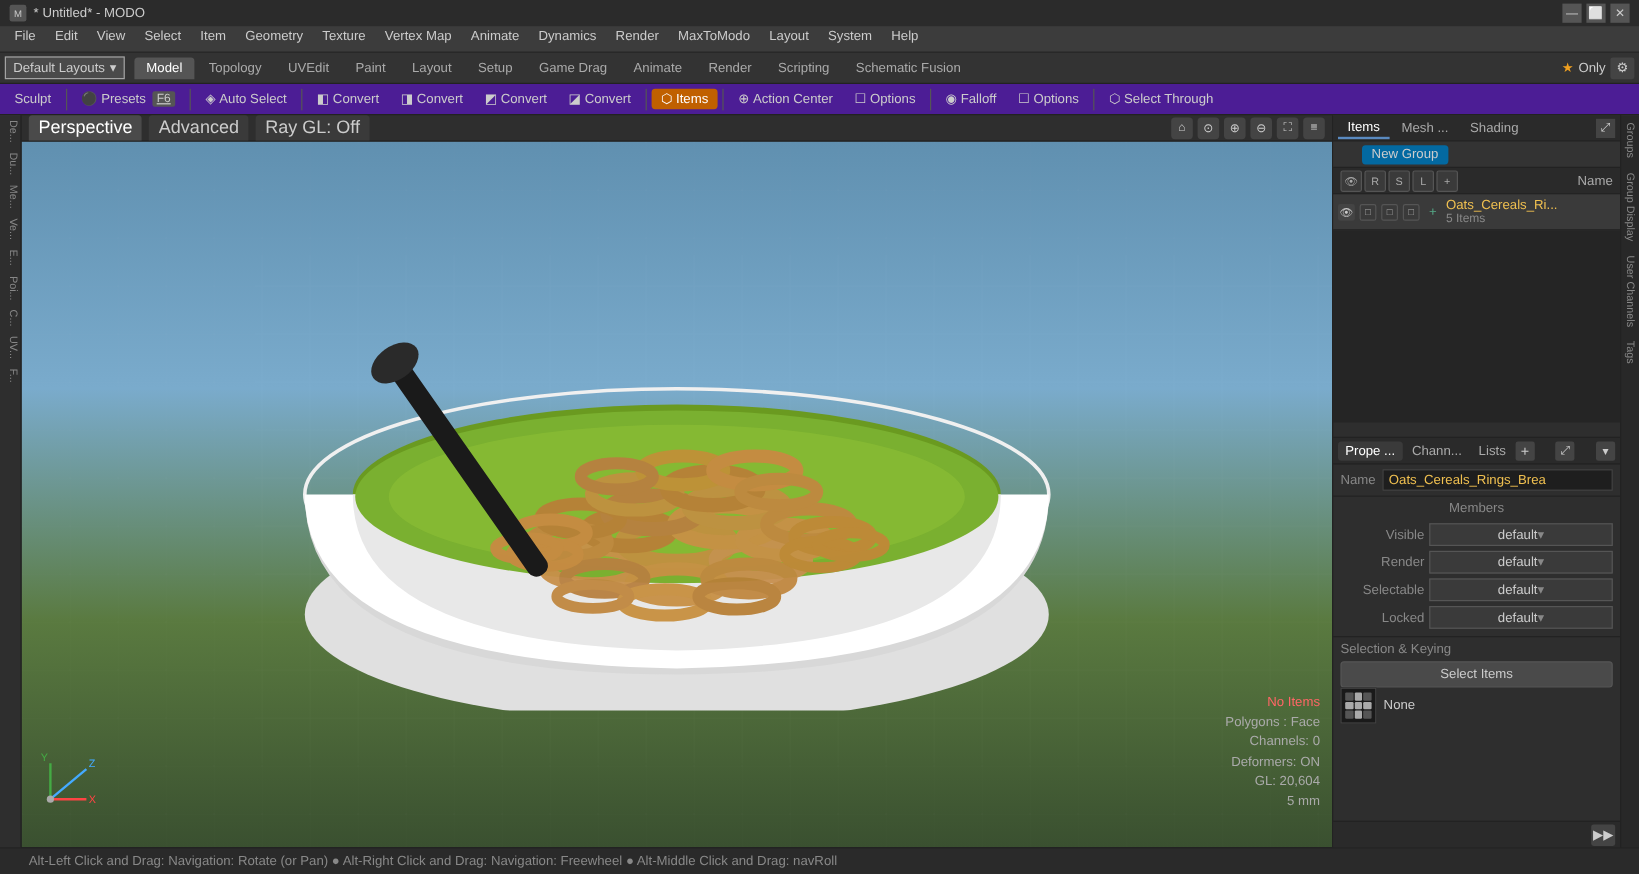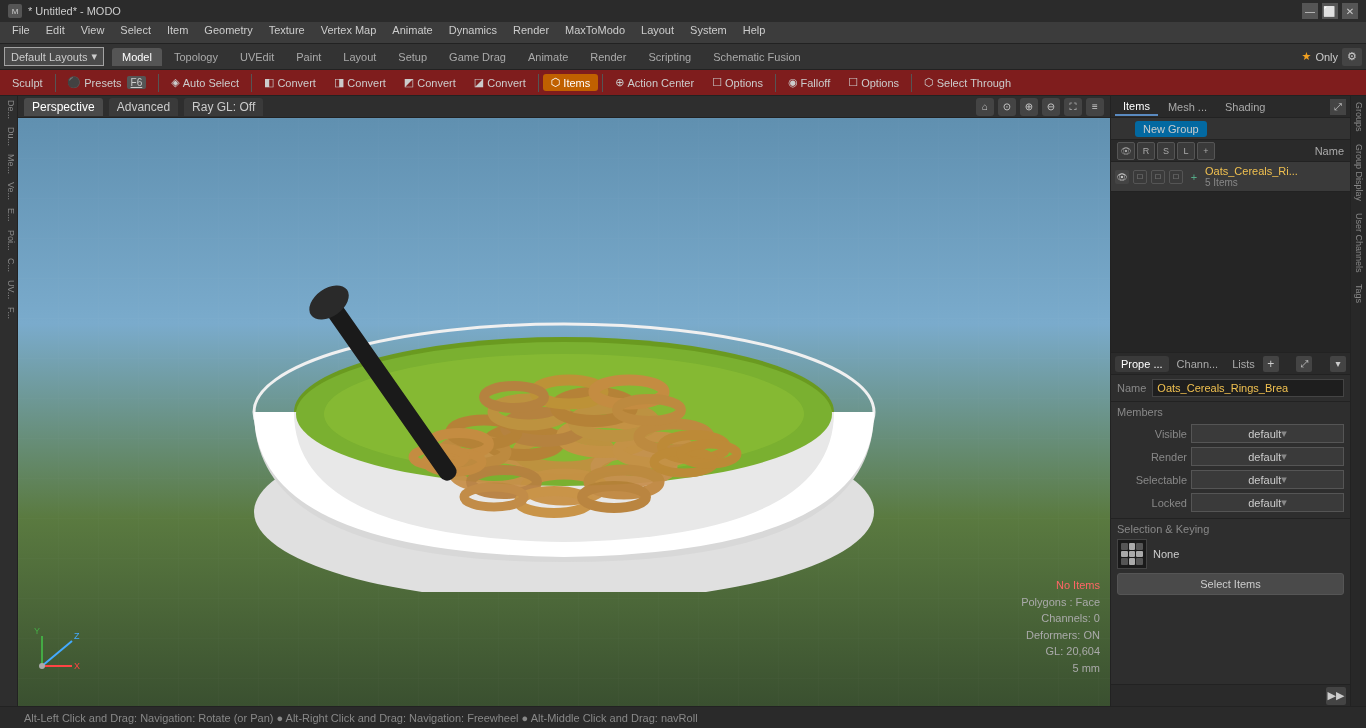--- a/index.html
+++ b/index.html
@@ -19,39 +19,39 @@
 
     
     #layoutbar { height: 26px; background: #333; display: flex; align-items: center; padding: 0 4px; border-bottom: 1px solid #222; }
     #layout-dropdown { background: #4a4a4a; border: 1px solid #a3a3a3; color: #ccc; padding: 2px 6px; font-size: 11px; margin-right: 8px; cursor: pointer; display: flex; align-items: center; gap: 4px; }
     .layout-tab { padding: 3px 10px; font-size: 11px; color: #aaa; cursor: pointer; border-radius: 3px 3px 0 0; }
     .layout-tab.active { background: #555; color: #fff; }
     #layout-only { display: flex; align-items: center; gap: 4px; }
     #only-star { color: #f0a020; }
 
     
-    #toolbar { height: 26px; background: #7f1d1d; display: flex; align-items: center; padding: 0 4px; gap: 2px; border-bottom: 1px solid #222; text-align: center; }
+    #toolbar { height: 26px; background: #4c1d95; display: flex; align-items: center; padding: 0 4px; gap: 2px; border-bottom: 1px solid #222; text-align: center; }
     .toolbar-btn { padding: 2px 8px; font-size: 11px; color: #ccc; cursor: pointer; border-radius: 3px; display: flex; align-items: center; gap: 3px; white-space: nowrap; }
     .toolbar-btn.orange { background: #c06000; color: #fff; }
     .toolbar-divider { width: 1px; height: 18px; background: #555; margin: 0 2px; }
     #f6-badge { background: #555; padding: 1px 4px; font-size: 10px; border-radius: 2px; margin-left: 2px; text-decoration: underline; }
 
     
     #main { display: flex; height: calc(728px - 22px - 22px - 26px - 26px - 22px); }
 
     
     #left-sidebar { width: 18px; background: #2e2e2e; display: flex; flex-direction: column; border-right: 1px solid #222; }
     .sidebar-tab { width: 18px; writing-mode: vertical-rl; text-orientation: mixed; font-size: 9px; color: #888; padding: 4px 2px; cursor: pointer; white-space: nowrap; overflow: hidden; }
 
     
     #viewport-area { flex: 1; display: flex; flex-direction: column; background: #1a1a1a; }
 
     
     #viewport-header { height: 22px; background: #2e2e2e; display: flex; align-items: center; padding: 0 6px; gap: 6px; border-bottom: 1px solid #222; }
-    .viewport-tab { padding: 2px 8px; font-size: 12px; color: #ccc; cursor: pointer; background: #3a3a3a; border-radius: 3px 3px 0 0; }
+    .viewport-tab { padding: 2px 8px; font-size: 15px; color: #ccc; cursor: pointer; background: #3a3a3a; border-radius: 3px 3px 0 0; }
     .viewport-tab.active { background: #4a4a4a; color: #fff; }
 
     
     #viewport-canvas { flex: 1; position: relative; overflow: hidden; }
 
     
     #viewport-status { position: absolute; bottom: 30px; right: 10px; text-align: right; font-size: 11px; color: #aaa; line-height: 1.5; }
     .status-red { color: #ff6666; }
 
     
@@ -87,31 +87,31 @@
     .group-name { color: #f0c050; font-size: 11px; }
     .group-count { color: #888; font-size: 10px; }
     .item-eye { width: 14px; height: 14px; background: #444; border-radius: 2px; display: flex; align-items: center; justify-content: center; font-size: 9px; cursor: pointer; }
     .item-small-btn { width: 14px; height: 14px; background: #3a3a3a; border: 1px solid #555; border-radius: 2px; display: flex; align-items: center; justify-content: center; font-size: 8px; color: #aaa; cursor: pointer; }
     .item-plus { width: 14px; height: 14px; display: flex; align-items: center; justify-content: center; font-size: 11px; color: #5a8; cursor: pointer; }
 
     
     #items-list-body { height: 160px; background: #252525; }
 
     
-    #props-panel { flex: 1; display: flex; flex-direction: column; border-top: 1px solid #222; }
+    #props-panel { flex: 1; display: flex; flex-direction: column; border-top: 1px solid #222; margin-top: 12px; }
     #props-header { height: 22px; background: #2a2a2a; display: flex; align-items: center; padding: 0 4px; gap: 2px; border-bottom: 1px solid #222; }
     .props-tab { padding: 2px 6px; font-size: 11px; color: #aaa; cursor: pointer; border-radius: 3px; }
     .props-tab.active { color: #fff; background: #3a3a3a; }
     .props-add-btn { width: 16px; height: 16px; background: #444; display: flex; align-items: center; justify-content: center; font-size: 12px; cursor: pointer; color: #ccc; border-radius: 2px; }
     .props-expand-btn { width: 16px; height: 16px; background: #444; display: flex; align-items: center; justify-content: center; font-size: 10px; cursor: pointer; color: #ccc; border-radius: 2px; margin-left: auto; }
     #props-name-row { display: flex; align-items: center; padding: 4px 6px; gap: 6px; border-bottom: 1px solid #222; }
     #props-name-label { color: #888; font-size: 11px; white-space: nowrap; }
     #props-name-value { flex: 1; background: #1e1e1e; border: 1px solid #444; color: #f0c050; padding: 2px 4px; font-size: 11px; }
     #members-section { padding: 4px 6px; }
-    #members-label { color: #888; font-size: 11px; margin-bottom: 4px; }
+    #members-label { color: #888; font-size: 11px; margin-bottom: 4px; text-align: center; }
     .prop-row { display: flex; align-items: center; padding: 2px 0; gap: 4px; }
     .prop-label { width: 70px; text-align: right; color: #888; font-size: 11px; }
     .prop-dropdown { flex: 1; background: #3a3a3a; border: 1px solid #555; color: #ccc; padding: 2px 4px; font-size: 11px; cursor: pointer; display: flex; align-items: center; justify-content: center; }
     .prop-dropdown-arrow { color: #888; }
     #selection-keying { padding: 4px 6px; border-top: 1px solid #222; }
     #selection-keying-label { color: #888; font-size: 11px; margin-bottom: 4px; }
     #keying-grid { display: flex; gap: 6px; align-items: center; margin-bottom: 4px; }
     #keying-icon { width: 30px; height: 30px; background: #1a1a1a; border: 1px solid #444; display: grid; grid-template-columns: repeat(3,1fr); grid-template-rows: repeat(3,1fr); gap: 1px; padding: 3px; }
     .keying-dot { background: #555; border-radius: 1px; }
     .keying-dot.active { background: #aaa; }
@@ -454,35 +454,35 @@
           <span class="prop-label">Locked</span>
           <div class="prop-dropdown">
             <span>default</span>
             <span class="prop-dropdown-arrow">▾</span>
           </div>
         </div>
       </div>
 
       <div id="selection-keying">
         <div id="selection-keying-label">Selection &amp; Keying</div>
+        <div id="select-items-btn">Select Items</div>
         <div id="keying-grid">
           <div id="keying-icon">
             <div class="keying-dot"></div>
             <div class="keying-dot active"></div>
             <div class="keying-dot"></div>
             <div class="keying-dot active"></div>
             <div class="keying-dot active"></div>
             <div class="keying-dot active"></div>
             <div class="keying-dot"></div>
             <div class="keying-dot active"></div>
             <div class="keying-dot"></div>
           </div>
           <span id="keying-none">None</span>
         </div>
-        <div id="select-items-btn">Select Items</div>
       </div>
     </div>
 
     <div id="bottom-arrow">
       <div class="arrow-btn">▶▶</div>
     </div>
   </div>
 
   <div id="right-tabs">
       <div class="right-tab">Groups</div>

